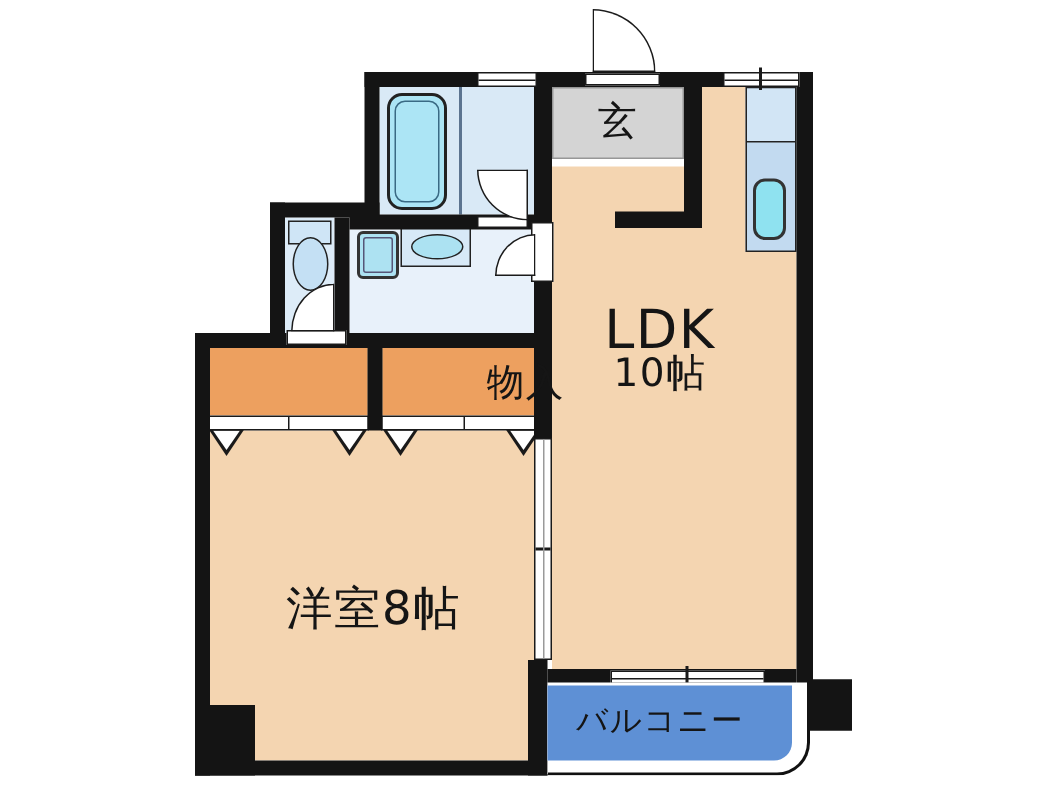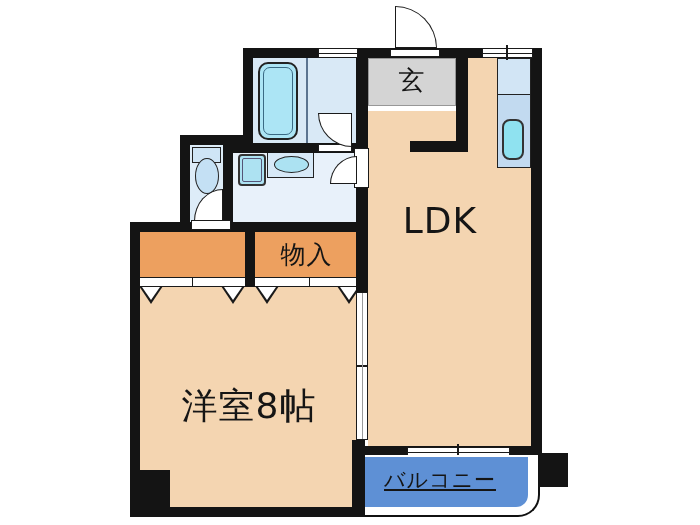--- a/index.html
+++ b/index.html
@@ -119,17 +119,18 @@
 
   <div class="leaf" style="left:191px;top:220px;width:40px;height:10px;"></div>
   <div class="arc" style="left:194px;top:189px;width:29px;height:32px;border-radius:100% 0 0 0;"></div>
 
   <div class="abs" style="left:365px;top:455px;width:173px;height:60px;background:#ffffff;border-right:2px solid #111;border-bottom:2px solid #111;border-bottom-right-radius:22px;box-sizing:content-box;"></div>
   <div class="abs" style="left:365px;top:457px;width:163px;height:50px;background:#5e90d5;border-bottom-right-radius:12px;"></div>
   <div class="wall" style="left:538px;top:453px;width:30px;height:34px;"></div>
 
   <div class="lbl" style="left:368px;top:58px;width:88px;height:44px;font-size:26px;">玄</div>
   <div class="lbl" style="left:380px;top:206px;width:120px;height:28px;font-size:36px;">LDK</div>
-  <div class="lbl" style="left:255px;top:232px;width:103px;height:45px;font-size:25px;">物入</div>
-  <div class="lbl" style="left:140px;top:390px;width:218px;height:32px;font-size:36px;">洋室8帖</div>
-  <div class="lbl" style="left:365px;top:467px;width:150px;height:26px;font-size:21px;text-decoration:underline;">バルコニー</div>
+  <div class="lbl" style="left:380px;top:234px;width:120px;height:28px;font-size:26px;">10帖</div>
+  <div class="lbl" style="left:255px;top:232px;width:103px;height:45px;font-size:25px;padding-left:44px;">物入</div>
+  <div class="lbl" style="left:140px;top:390px;width:218px;height:32px;font-size:31px;">洋室8帖</div>
+  <div class="lbl" style="left:365px;top:467px;width:150px;height:26px;font-size:21px;">バルコニー</div>
 
 </div>
 
 </body></html>

